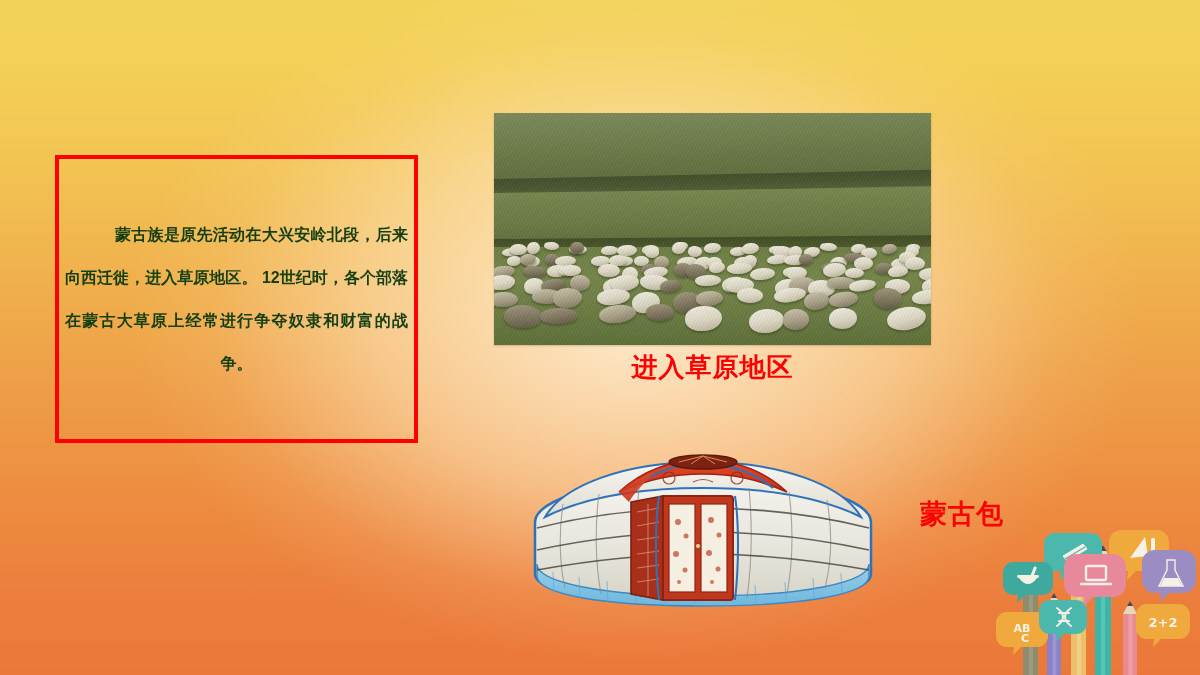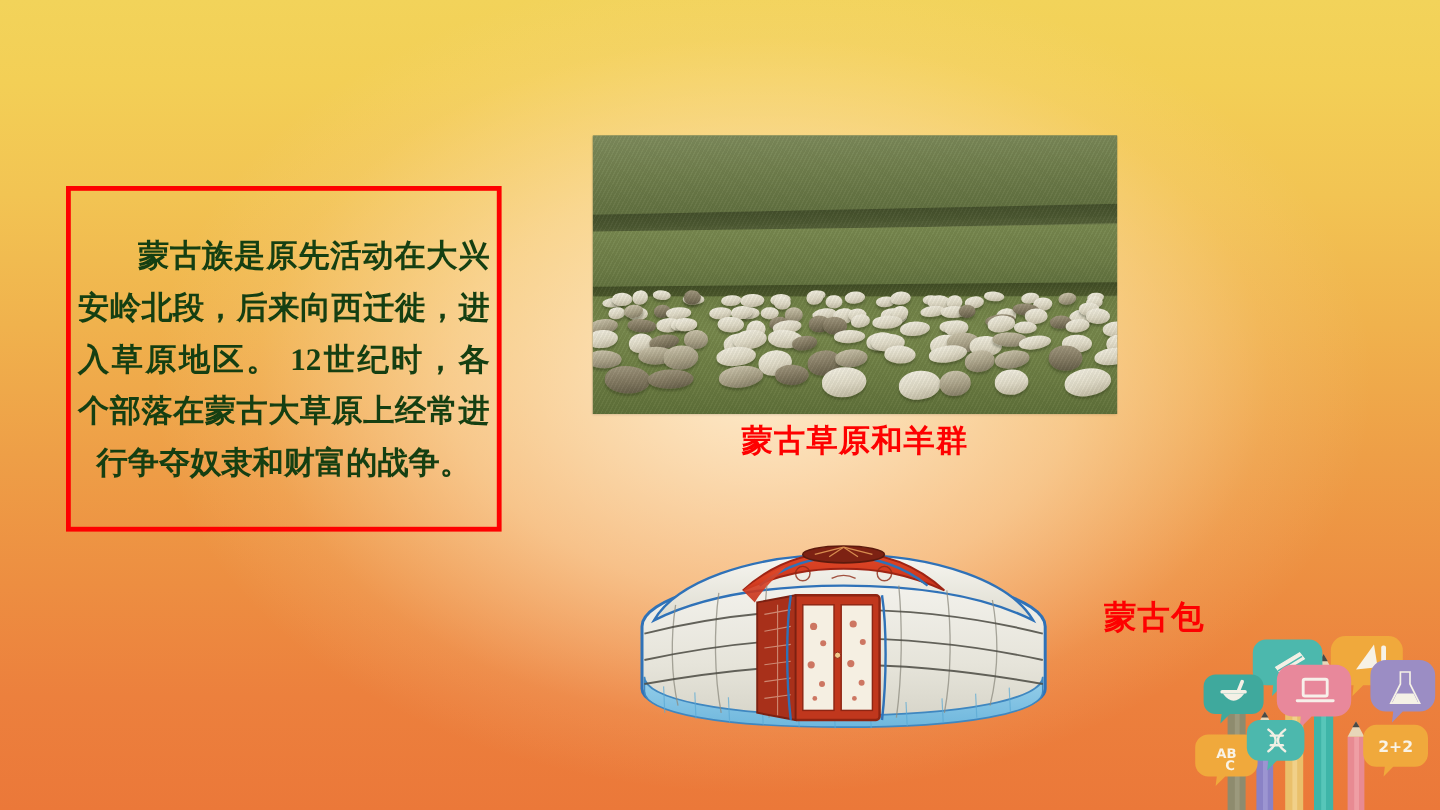--- a/index.html
+++ b/index.html
@@ -23,22 +23,22 @@
   }
 
   
   #textbox{
     position:absolute;left:55px;top:155px;width:363px;height:288px;
     border:4px solid #fe0000;box-sizing:border-box;
     display:flex;align-items:center;justify-content:center;
   }
   #textbox p{
     margin:0;padding:0 6px;
-    font-family:Liberation Serif, serif;
-    font-size:26px;line-height:43px;font-weight:700;
+    font-family:Liberation Sans, sans-serif;
+    font-size:16px;line-height:43px;font-weight:700;
     color:#153f12;text-align:justify;text-align-last:center;
     text-indent:50px;letter-spacing:0px;
     word-break:break-all;
   }
 
   
   #photo{
     position:absolute;left:494px;top:113px;width:437px;height:232px;
     overflow:hidden;background:#6d7a4a;
     box-shadow:0 1px 2px rgba(0,0,0,0.18);
@@ -226,21 +226,21 @@
         <div class="sheep dk" style="left: 105px; top: 192.2px; width: 37.3px; height: 17.5px; transform: rotate(-4.3deg);"></div>
         <div class="sheep dkr" style="left: 151.5px; top: 191.4px; width: 28.3px; height: 16.6px; transform: rotate(2.6deg);"></div>
         <div class="sheep" style="left: 191.2px; top: 193.2px; width: 36.5px; height: 24.9px; transform: rotate(-0.6deg);"></div>
         <div class="sheep" style="left: 255px; top: 196.2px; width: 35px; height: 23.8px; transform: rotate(-2.8deg);"></div>
         <div class="sheep dk" style="left: 289.3px; top: 196.4px; width: 26.3px; height: 21.1px; transform: rotate(0.4deg);"></div>
         <div class="sheep" style="left: 334.8px; top: 194.7px; width: 28px; height: 21.2px; transform: rotate(-0.1deg);"></div>
         <div class="sheep" style="left: 392.8px; top: 194.3px; width: 39.3px; height: 22.5px; transform: rotate(-6.3deg);"></div>
       </div>
     <div class="grass-tex"></div>
   </div>
-  <div id="photo-caption">蒙古草原和羊群</div>
+  <div id="photo-caption">进入草原地区</div>
 
   <div id="yurt-wrap">
     <svg viewBox="0 0 360 226" width="360" height="226">
       <defs>
         <linearGradient id="wallG" x1="0" y1="0" x2="0" y2="1">
           <stop offset="0%" stop-color="#f4f3ee"></stop>
           <stop offset="60%" stop-color="#e6e4da"></stop>
           <stop offset="100%" stop-color="#d5d3c7"></stop>
         </linearGradient>
         <linearGradient id="roofG" x1="0" y1="0" x2="0" y2="1">

